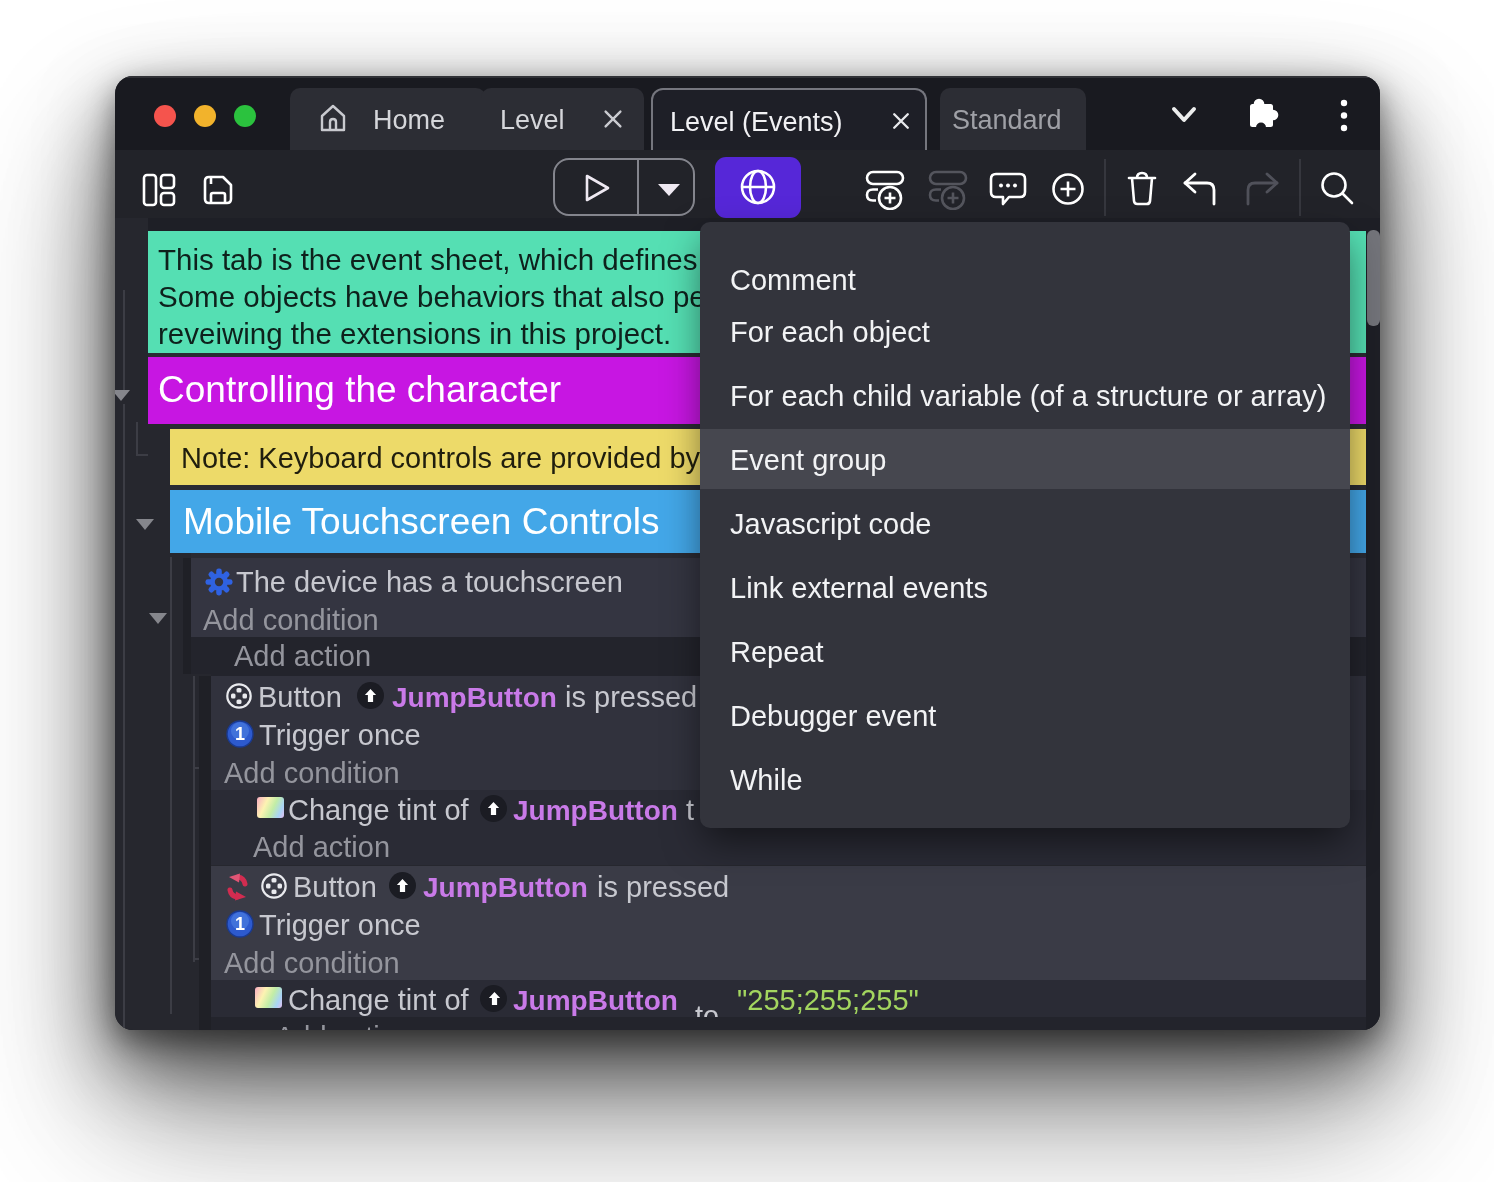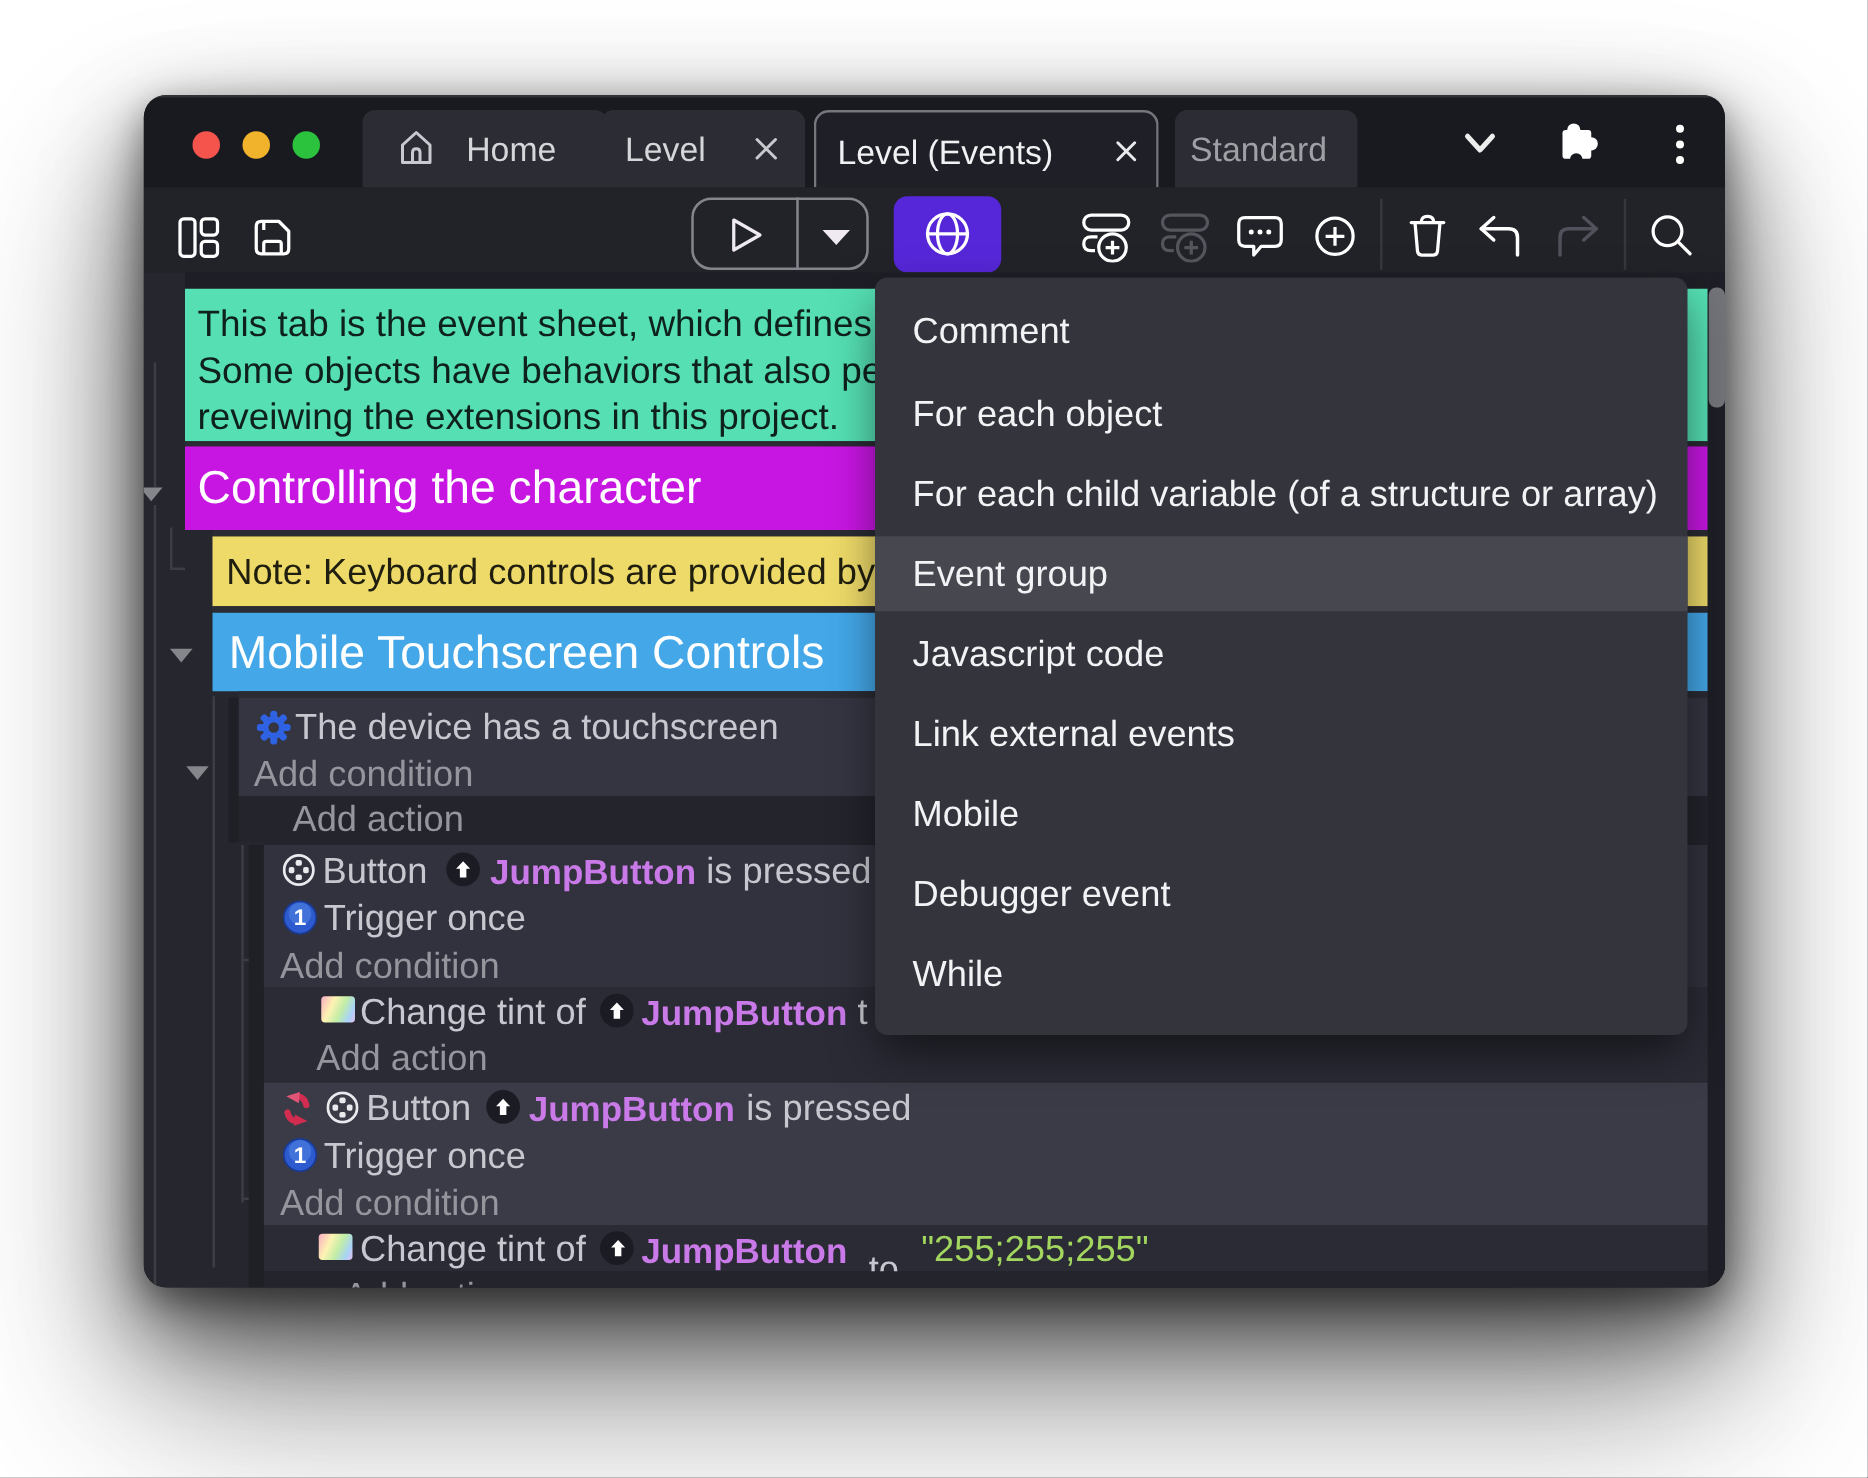--- a/index.html
+++ b/index.html
@@ -311,23 +311,23 @@
 
   <div class="abs" style="left:33px; top:277px; width:1218px; height:4px; background:#2a2b33; z-index:3;"></div>
   <div class="abs" style="left:55px; top:348px; width:1196px; height:5px; background:#2a2b33; z-index:3;"></div>
   <div class="abs" style="left:55px; top:409px; width:1196px; height:5px; background:#2a2b33; z-index:3;"></div>
   <div class="abs" style="left:76px; top:477px; width:1175px; height:5px; background:#2a2b33; z-index:3;"></div>
   <div class="abs" style="left:96px; top:598px; width:1155px; height:2px; background:#23242c; z-index:3;"></div>
   <div class="abs" style="left:84px; top:600px; width:12px; height:354px; background:#1f2026;"></div>
 
   <div class="menu">
     <div class="abs" style="left:0; top:207px; width:650px; height:60px; background:#46474f;"></div>
-    <span class="mi" style="top:27px;">Comment</span>
+    <span class="mi" style="top:42px;">Comment</span>
     <span class="mi" style="top:94px;">For each object</span>
     <span class="mi" style="top:158px;">For each child variable (of a structure or array)</span>
     <span class="mi" style="top:222px;">Event group</span>
     <span class="mi" style="top:286px;">Javascript code</span>
     <span class="mi" style="top:350px;">Link external events</span>
-    <span class="mi" style="top:414px;">Mobile</span>
+    <span class="mi" style="top:414px;">Repeat</span>
     <span class="mi" style="top:478px;">Debugger event</span>
     <span class="mi" style="top:542px;">While</span>
   </div>
 </div>
 
 </body></html>

